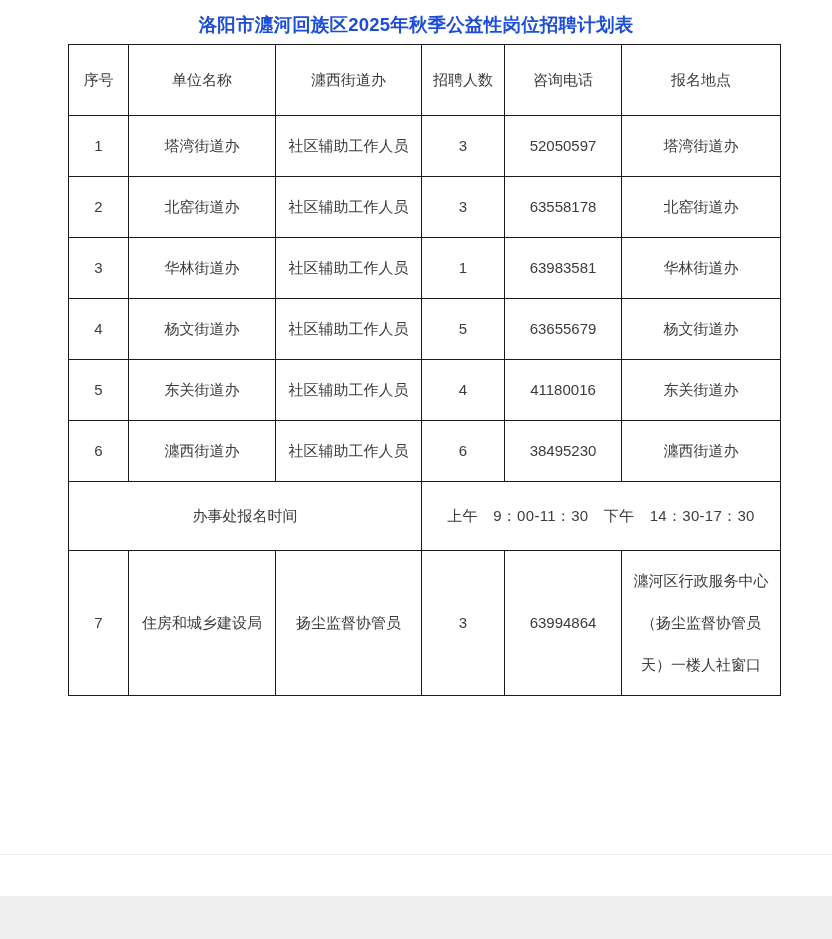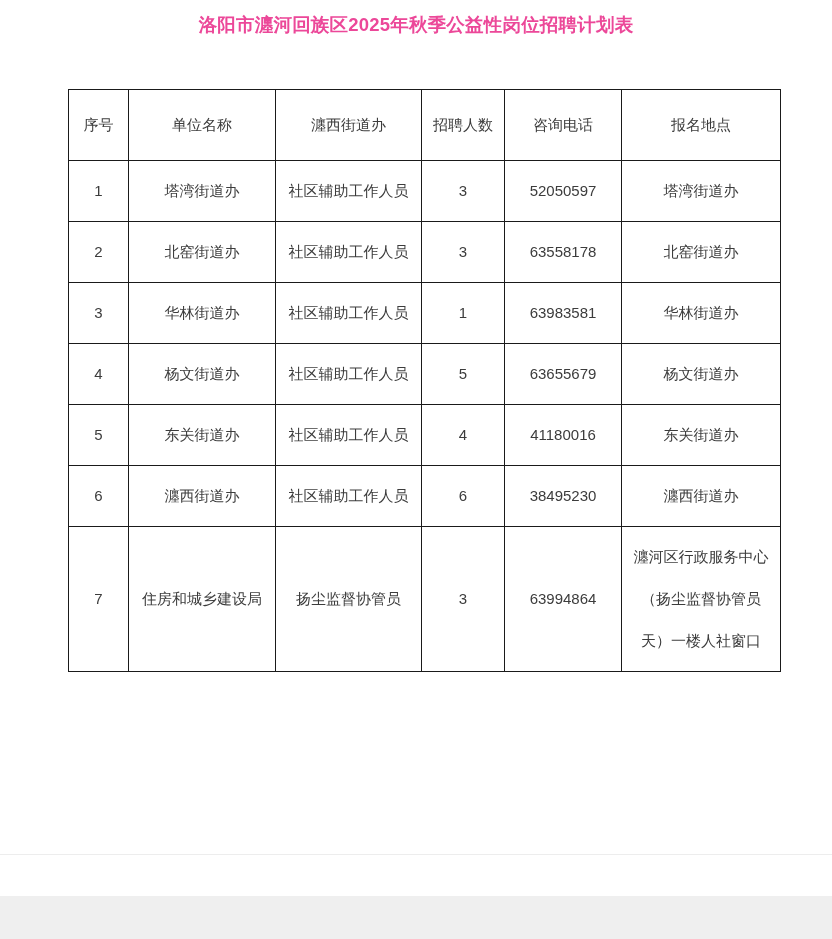--- a/index.html
+++ b/index.html
@@ -24,31 +24,30 @@
   }
 
   .doc-title {
     position: absolute;
     top: 12px;
     left: 0;
     width: 832px;
     text-align: center;
     font-size: 18.5px;
     font-weight: bold;
-    color: #ec4899;
+    color: #1d4ed8;
     letter-spacing: 0.2px;
     line-height: 26px;
   }
 
   .table-wrap {
     position: absolute;
     left: 68px;
     top: 44px;
     width: 712px;
-    margin-top: 45px;
   }
 
   table.plan {
     border-collapse: collapse;
     table-layout: fixed;
     width: 712px;
     background: #ffffff;
   }
 
   table.plan td {
@@ -179,20 +178,24 @@
 
         <tr class="datarow">
           <td>6</td>
           <td>瀍西街道办</td>
           <td>社区辅助工作人员</td>
           <td>6</td>
           <td>38495230</td>
           <td>瀍西街道办</td>
         </tr>
 
+        <tr class="timerow">
+          <td colspan="3">办事处报名时间</td>
+          <td colspan="3" class="time-cell">上午　9：00-11：30　下午　14：30-17：30</td>
+        </tr>
 
         <tr class="bigrow">
           <td>7</td>
           <td>住房和城乡建设局</td>
           <td>扬尘监督协管员</td>
           <td>3</td>
           <td>63994864</td>
           <td>
             <span class="addr-line">瀍河区行政服务中心</span>
             <span class="addr-line">（扬尘监督协管员</span>

